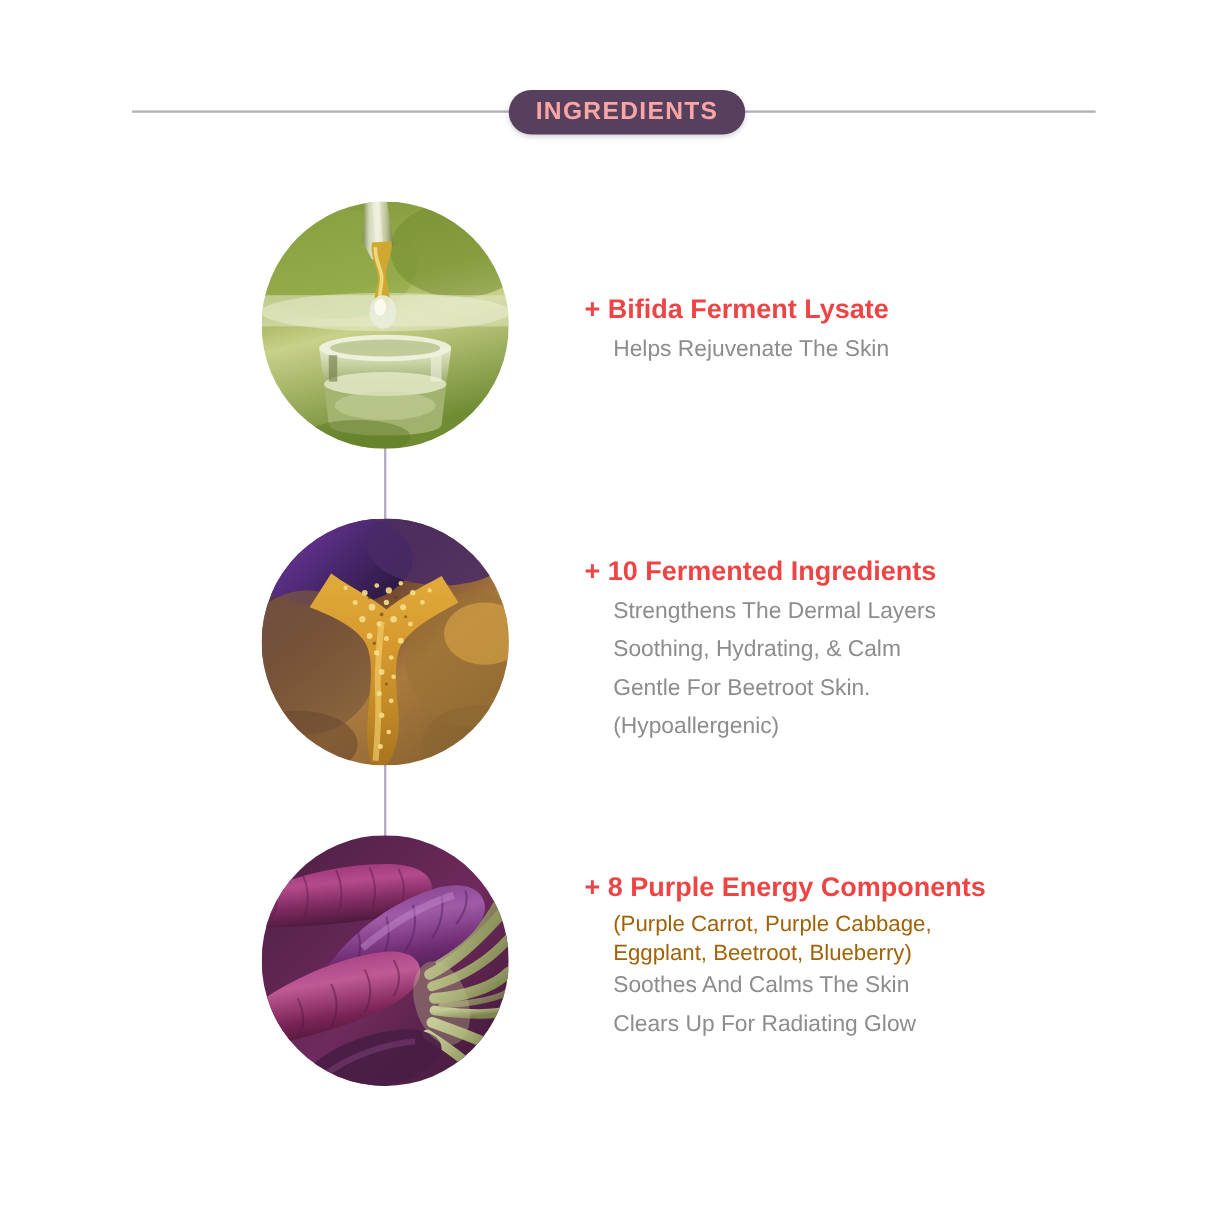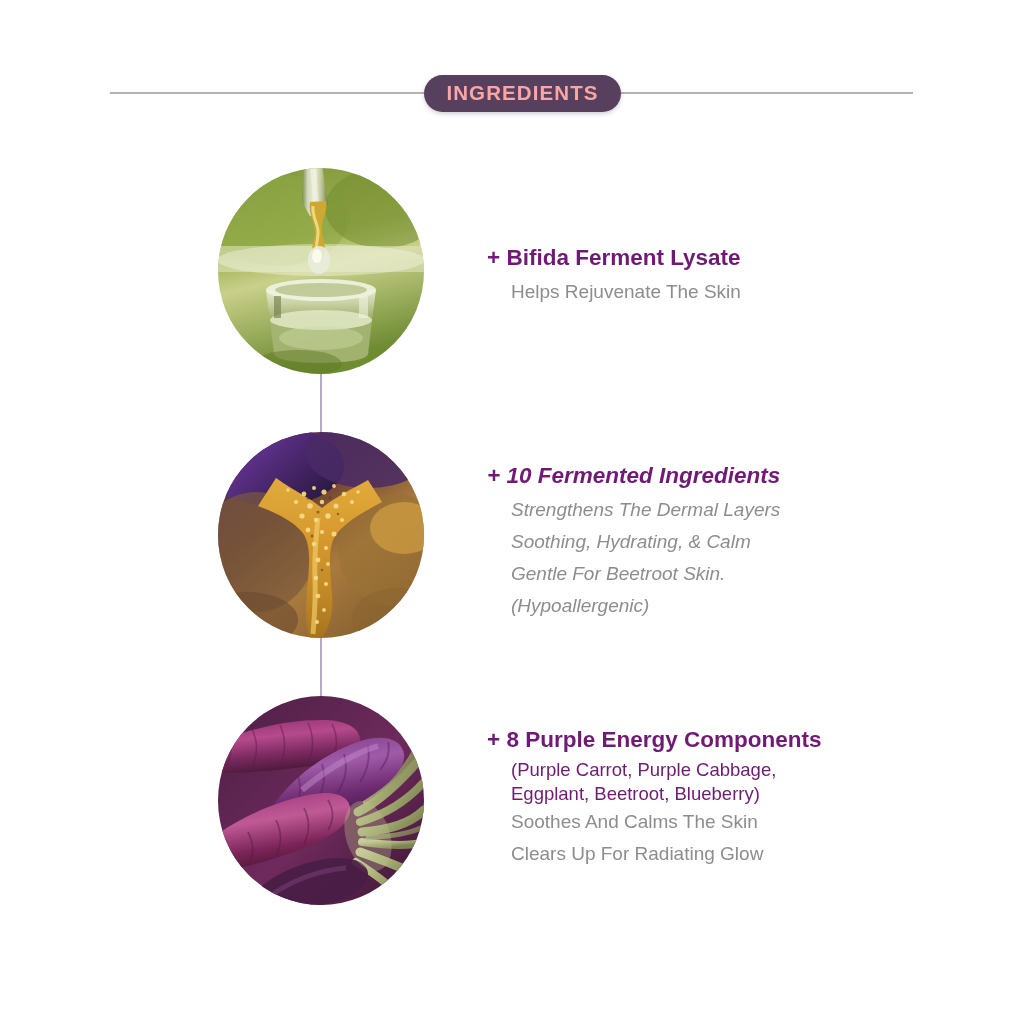--- a/index.html
+++ b/index.html
@@ -70,21 +70,21 @@
   #connector-1 { top: 372px; height: 64px; }
   #connector-2 { top: 636px; height: 64px; }
 
   
   .row {
     position: absolute;
     left: 0;
     width: 1024px;
   }
   #row-0 { top: 168px; height: 210px; }
-  #row-1 { top: 432px; height: 210px; font-style: italic; }
+  #row-1 { top: 432px; height: 210px; }
   #row-2 { top: 696px; height: 212px; }
 
   
   .photo {
     position: absolute;
     left: 218px;
     top: 0;
     width: 206px;
     height: 206px;
     border-radius: 50%;
@@ -97,40 +97,40 @@
   .textblock {
     position: absolute;
     left: 487px;
     width: 470px;
   }
   #row-0 .textblock { top: 76px; }
   #row-1 .textblock { top: 30px; }
   #row-2 .textblock { top: 30px; }
 
   .heading {
-    color: #701a75;
+    color: #ef4444;
     font-weight: bold;
     font-size: 22.5px;
     line-height: 28px;
     white-space: nowrap;
     margin: 0 0 4px 0;
   }
   .sub-list {
     margin: 0;
     padding: 0 0 0 24px;
     list-style: none;
   }
   .sub-list li {
     color: #8d8d8d;
     font-size: 19px;
     line-height: 32px;
     white-space: nowrap;
   }
   .sub-list li.accent {
-    color: #701a75;
+    color: #a16207;
     font-size: 18.5px;
     line-height: 24px;
   }
 </style>
 </head>
 <body>
 
 <div id="page">
 
   <div id="header-band">

